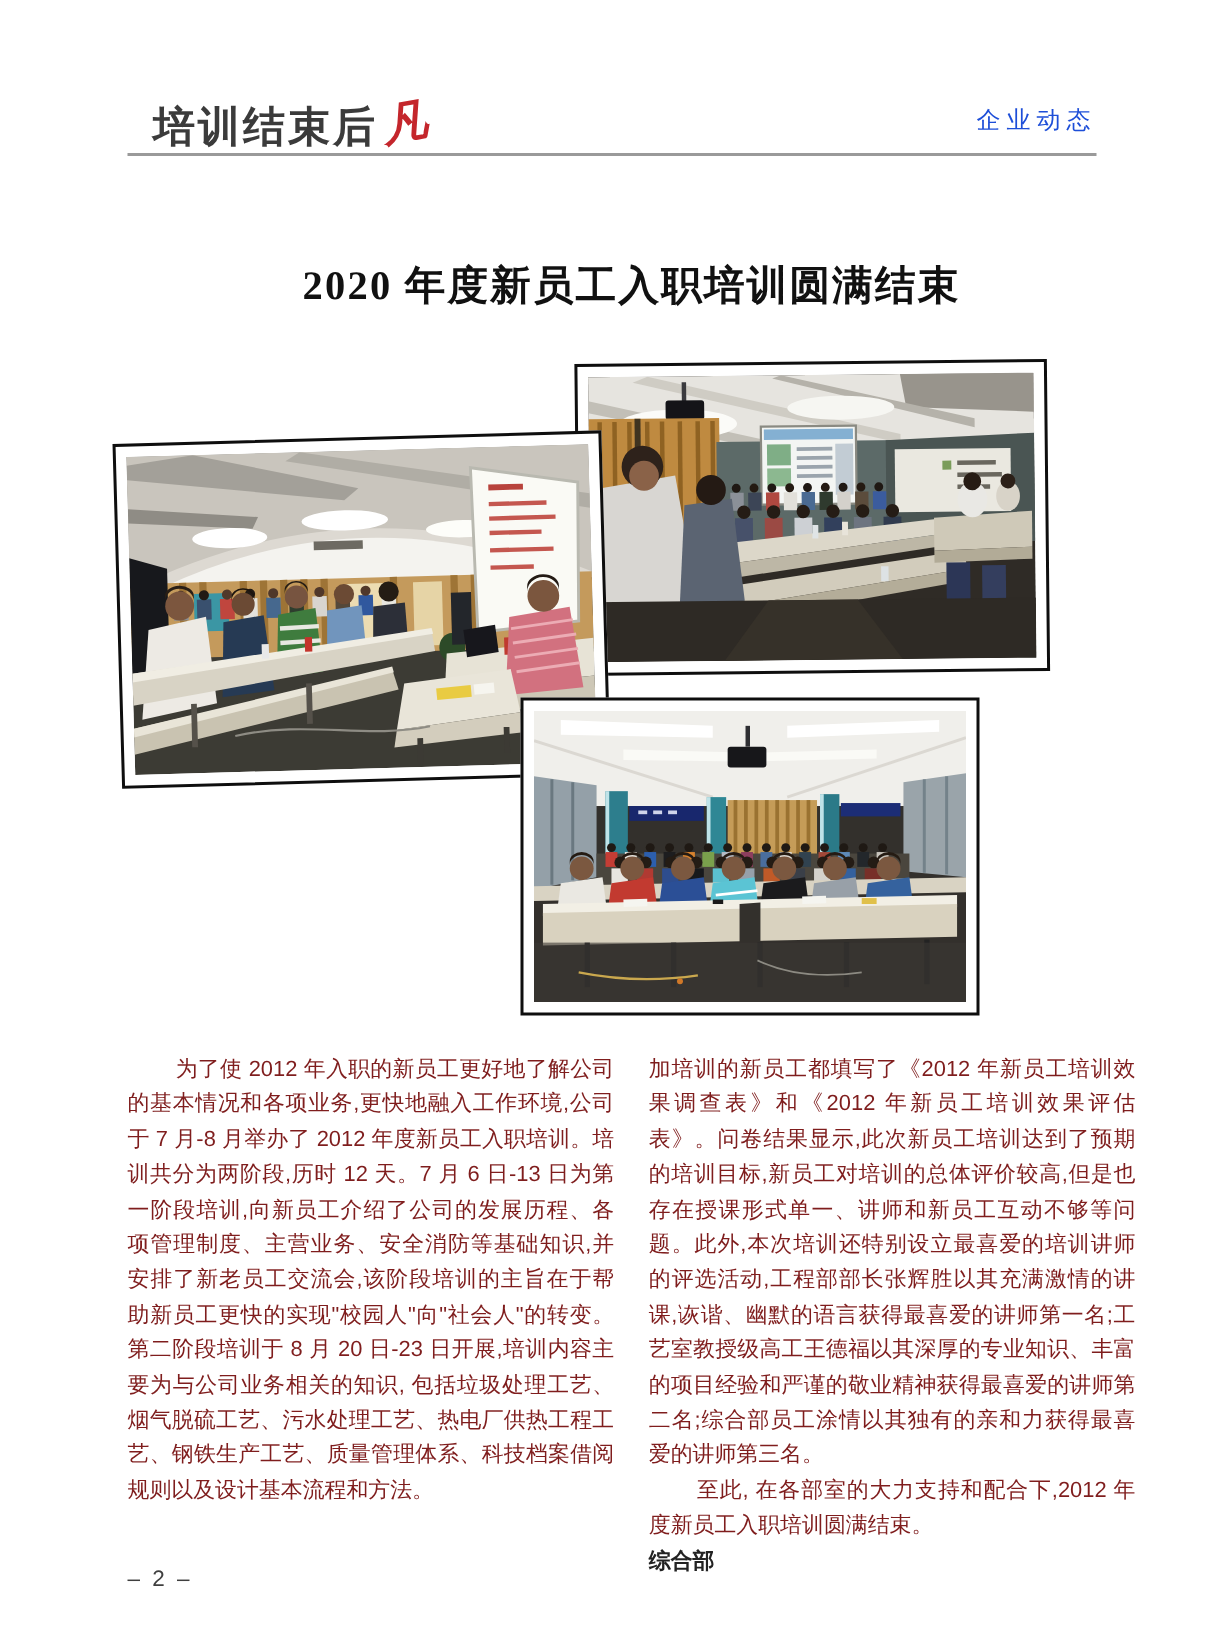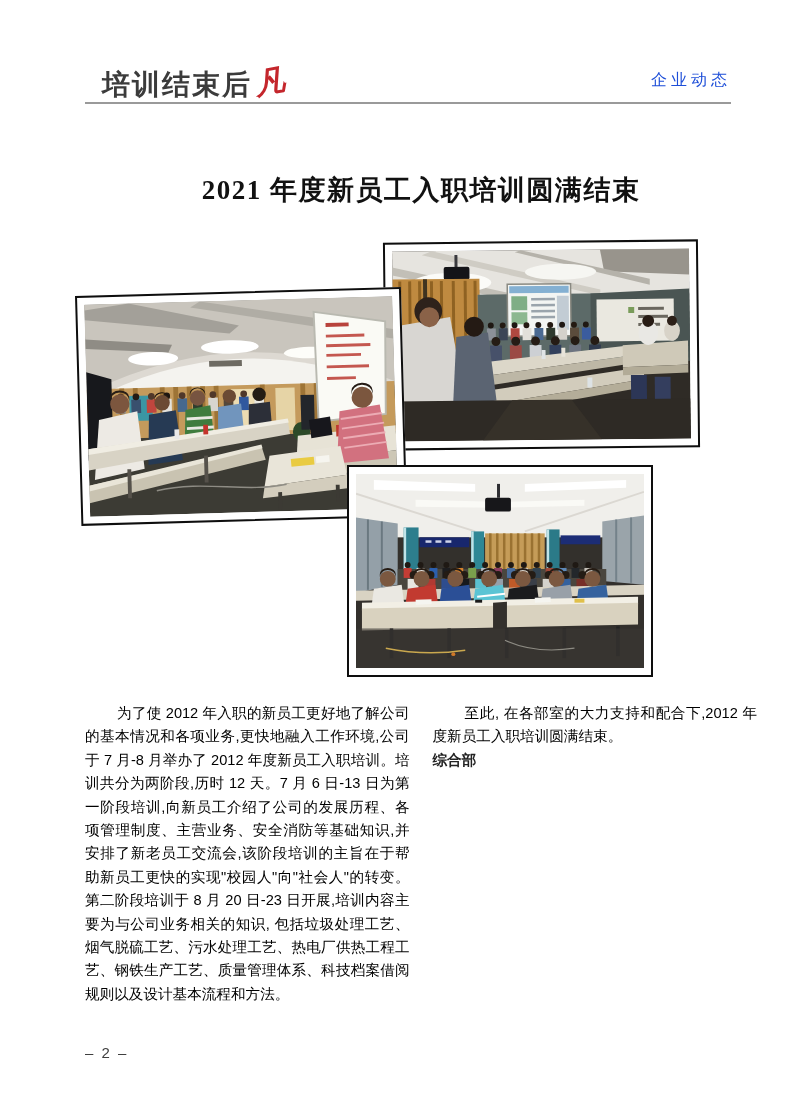--- a/index.html
+++ b/index.html
@@ -53,21 +53,21 @@
   .photo-1{left:75px;top:296px;width:326px;height:230px;transform:rotate(-1.6deg);transform-origin:left top;z-index:2;}
   .photo-3{left:347px;top:465px;width:306px;height:212px;z-index:3;}
   
   .columns{
     position:absolute;left:85px;top:702px;width:672px;
     display:flex;gap:23px;
   }
   .col{flex:1;}
   .col p{
     margin:0;
-    font-size:14.6px;line-height:23.4px;color:#000000;
+    font-size:14.6px;line-height:23.4px;color:#7f1d1d;
     text-align:justify;
   }
   .col p.indent{text-indent:2.2em;}
   .signature{
     font-weight:bold;text-align:right;color:#222 !important;
     padding-right:14px;
   }
   
   .page-number{
     position:absolute;left:85px;top:1044px;
@@ -78,21 +78,21 @@
 <body>
 
 <div class="page">
 
   <div class="brand">
     <span>培训结束后</span><span class="brand-mark">凡</span>
   </div>
   <div class="section-label">企业动态</div>
   <div class="header-rule"></div>
 
-  <h1 class="article-title">2021 年度新员工入职培训圆满结束</h1>
+  <h1 class="article-title">2020 年度新员工入职培训圆满结束</h1>
 
   <div class="photo photo-2">
     <svg viewBox="0 0 300 190" preserveAspectRatio="none">
       <rect width="300" height="190" fill="#2f2b26"></rect>
       <rect width="300" height="62" fill="#e6e4df"></rect>
       <polygon points="210,0 300,0 300,26 214,22" fill="#98948c"></polygon>
       <polygon points="0,16 150,50 150,56 0,24" fill="#c2bfb7"></polygon>
       <polygon points="40,0 210,40 210,46 30,4" fill="#cfccc4"></polygon>
       <polygon points="130,0 260,30 260,36 124,2" fill="#b5b2aa"></polygon>
       <ellipse cx="60" cy="32" rx="40" ry="10" fill="#fbfbf8"></ellipse>
@@ -433,20 +433,21 @@
       <path d="M150,168 q30,14 70,8" stroke="#8c8a82" stroke-width="1.2" fill="none"></path>
       <circle cx="98" cy="182" r="2" fill="#d07828"></circle>
     </svg>
   </div>
 
   <div class="columns">
     <div class="col">
       <p class="indent">为了使 2012 年入职的新员工更好地了解公司的基本情况和各项业务,更快地融入工作环境,公司于 7 月-8 月举办了 2012 年度新员工入职培训。培训共分为两阶段,历时 12 天。7 月 6 日-13 日为第一阶段培训,向新员工介绍了公司的发展历程、各项管理制度、主营业务、安全消防等基础知识,并安排了新老员工交流会,该阶段培训的主旨在于帮助新员工更快的实现"校园人"向"社会人"的转变。第二阶段培训于 8 月 20 日-23 日开展,培训内容主要为与公司业务相关的知识, 包括垃圾处理工艺、烟气脱硫工艺、污水处理工艺、热电厂供热工程工艺、钢铁生产工艺、质量管理体系、科技档案借阅规则以及设计基本流程和方法。</p>
     </div>
     <div class="col">
+      <p>加培训的新员工都填写了《2012 年新员工培训效果调查表》和《2012 年新员工培训效果评估表》。问卷结果显示,此次新员工培训达到了预期的培训目标,新员工对培训的总体评价较高,但是也存在授课形式单一、讲师和新员工互动不够等问题。此外,本次培训还特别设立最喜爱的培训讲师的评选活动,工程部部长张辉胜以其充满激情的讲课,诙谐、幽默的语言获得最喜爱的讲师第一名;工艺室教授级高工王德福以其深厚的专业知识、丰富的项目经验和严谨的敬业精神获得最喜爱的讲师第二名;综合部员工涂情以其独有的亲和力获得最喜爱的讲师第三名。</p>
       <p class="indent">至此, 在各部室的大力支持和配合下,2012 年度新员工入职培训圆满结束。</p>
       <p class="signature">综合部</p>
     </div>
   </div>
 
   <div class="page-number">– 2 –</div>
 
 </div>
 
 </body></html>

